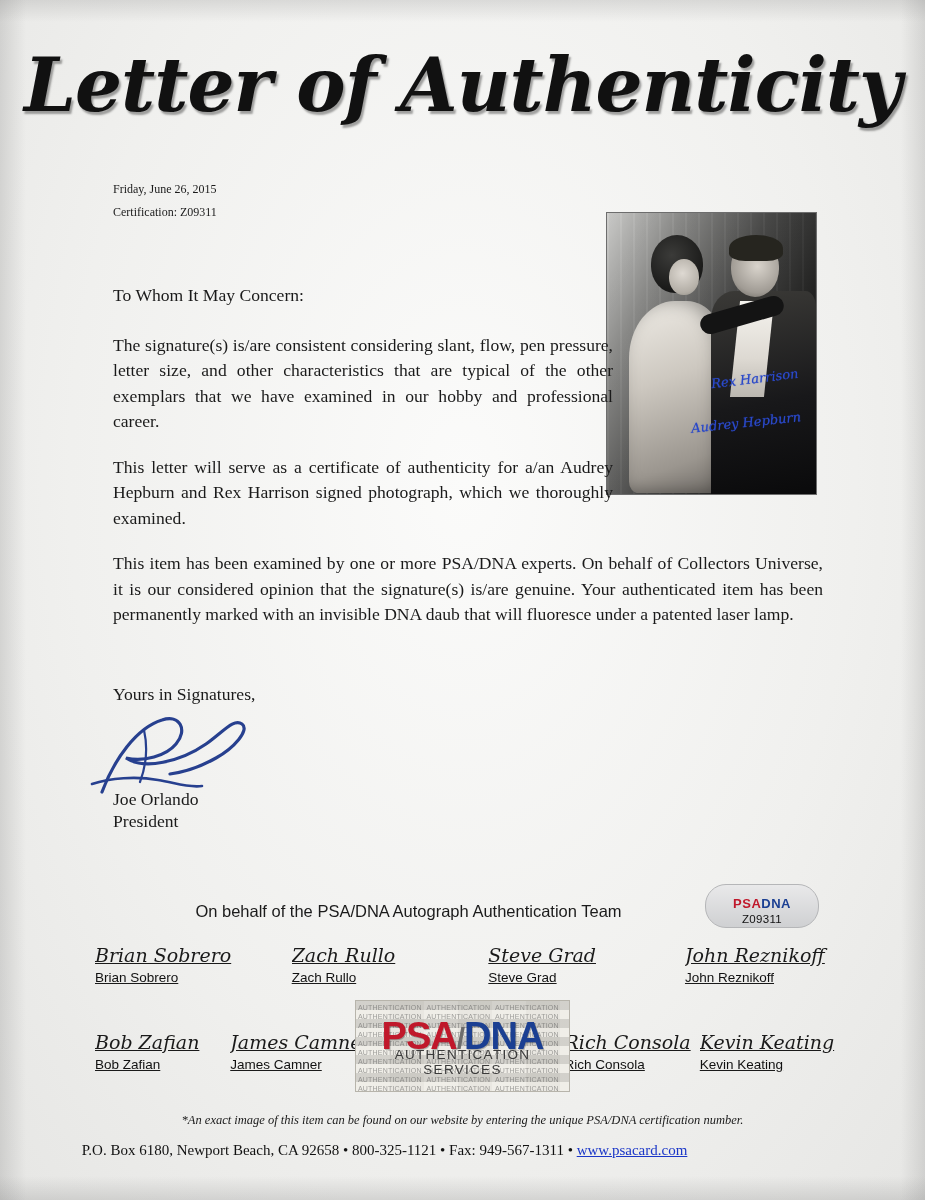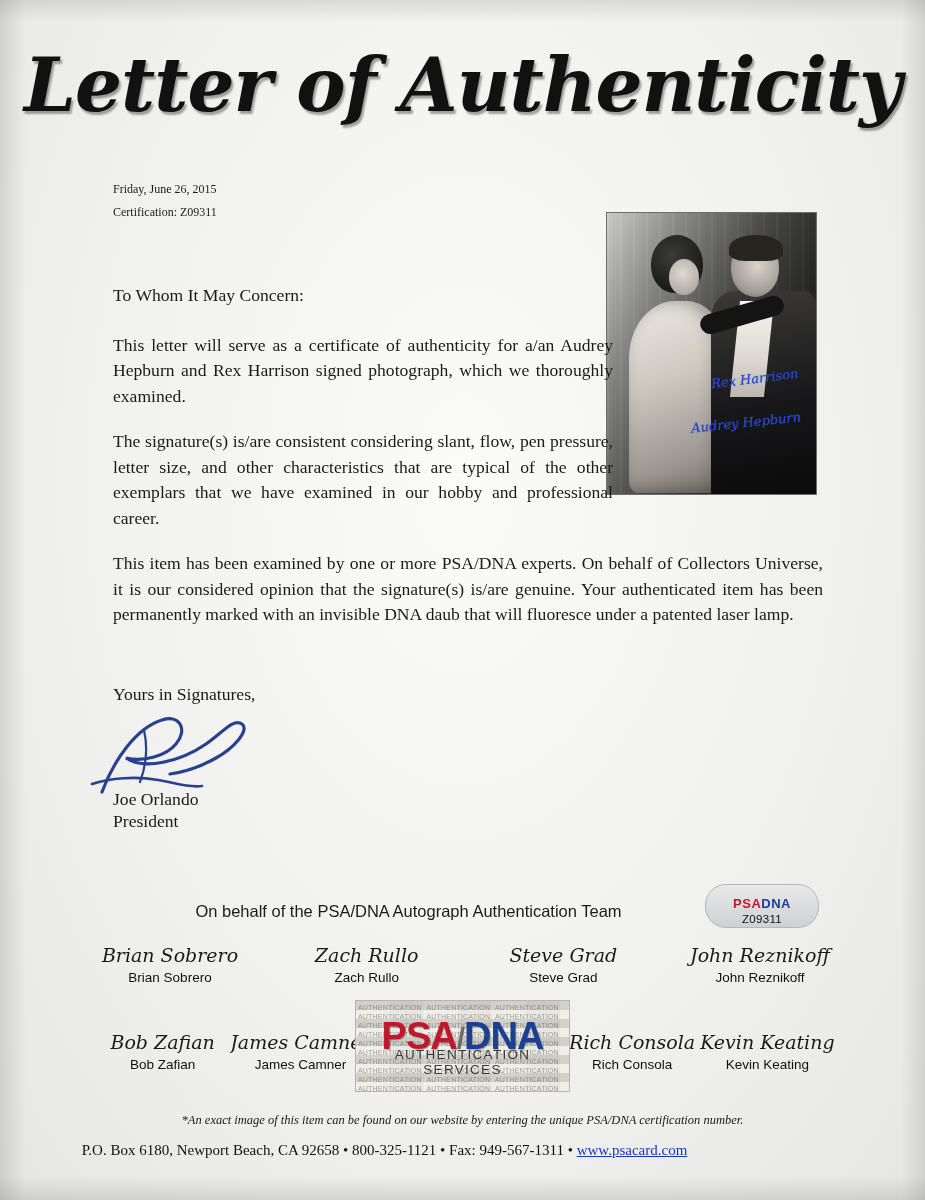--- a/index.html
+++ b/index.html
@@ -248,22 +248,23 @@
     left: 95px;
     width: 740px;
   }
   .srow {
     display: flex;
     justify-content: space-between;
   }
   .srow.row2 { margin-top: 42px; }
   .sig-item {
     width: 150px;
-    text-align: center;
+    text-align: left;
     position: relative;
+    text-decoration: underline;
   }
   .sig-mark {
     height: 30px;
     color: #1a1a1a;
     font-family: "DejaVu Serif", serif;
     font-style: italic;
     font-size: 19px;
     line-height: 30px;
     overflow: hidden;
     white-space: nowrap;
@@ -376,22 +377,22 @@
       <div class="ph-woman-head"></div>
       <div class="ph-woman-face"></div>
       <div class="ph-man-head"></div>
       <div class="ph-man-hair"></div>
       <div class="ph-sign-1">Rex Harrison</div>
       <div class="ph-sign-2">Audrey Hepburn</div>
     </div>
 
     <div class="body-col">
       <p class="salutation narrow">To Whom It May Concern:</p>
+      <p class="narrow">The signature(s) is/are consistent considering slant, flow, pen pressure, letter size, and other characteristics that are typical of the other exemplars that we have examined in our hobby and professional career.</p>
       <p class="narrow">This letter will serve as a certificate of authenticity for a/an Audrey Hepburn and Rex Harrison signed photograph, which we thoroughly examined.</p>
-      <p class="narrow">The signature(s) is/are consistent considering slant, flow, pen pressure, letter size, and other characteristics that are typical of the other exemplars that we have examined in our hobby and professional career.</p>
       <p>This item has been examined by one or more PSA/DNA experts. On behalf of Collectors Universe, it is our considered opinion that the signature(s) is/are genuine. Your authenticated item has been permanently marked with an invisible DNA daub that will fluoresce under a patented laser lamp.</p>
     </div>
 
     <div class="closing">Yours in Signatures,</div>
 
     <svg class="sig-scribble" viewBox="0 0 200 110">
       <path d="M18 92 C30 60, 52 28, 78 20 C96 14, 104 30, 92 44 C82 56, 60 62, 42 58 C60 70, 96 62, 122 44 C140 31, 150 18, 158 24 C166 30, 150 48, 132 58 C118 66, 100 72, 86 74" fill="none" stroke="#27408f" stroke-width="3.2" stroke-linecap="round"></path>
       <path d="M8 84 C26 78, 52 76, 74 80 C92 83, 104 88, 118 86" fill="none" stroke="#27408f" stroke-width="2.6" stroke-linecap="round"></path>
       <path d="M60 30 C64 48, 62 66, 56 82" fill="none" stroke="#27408f" stroke-width="2.2" stroke-linecap="round"></path>
     </svg>

